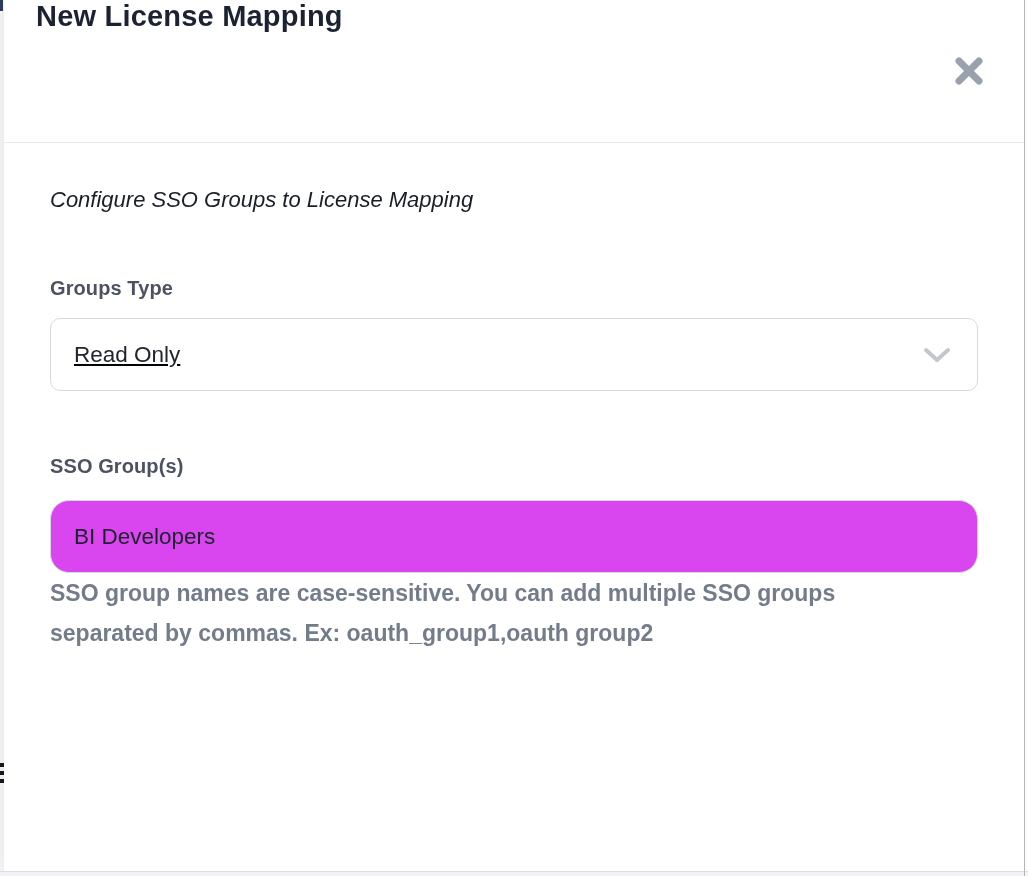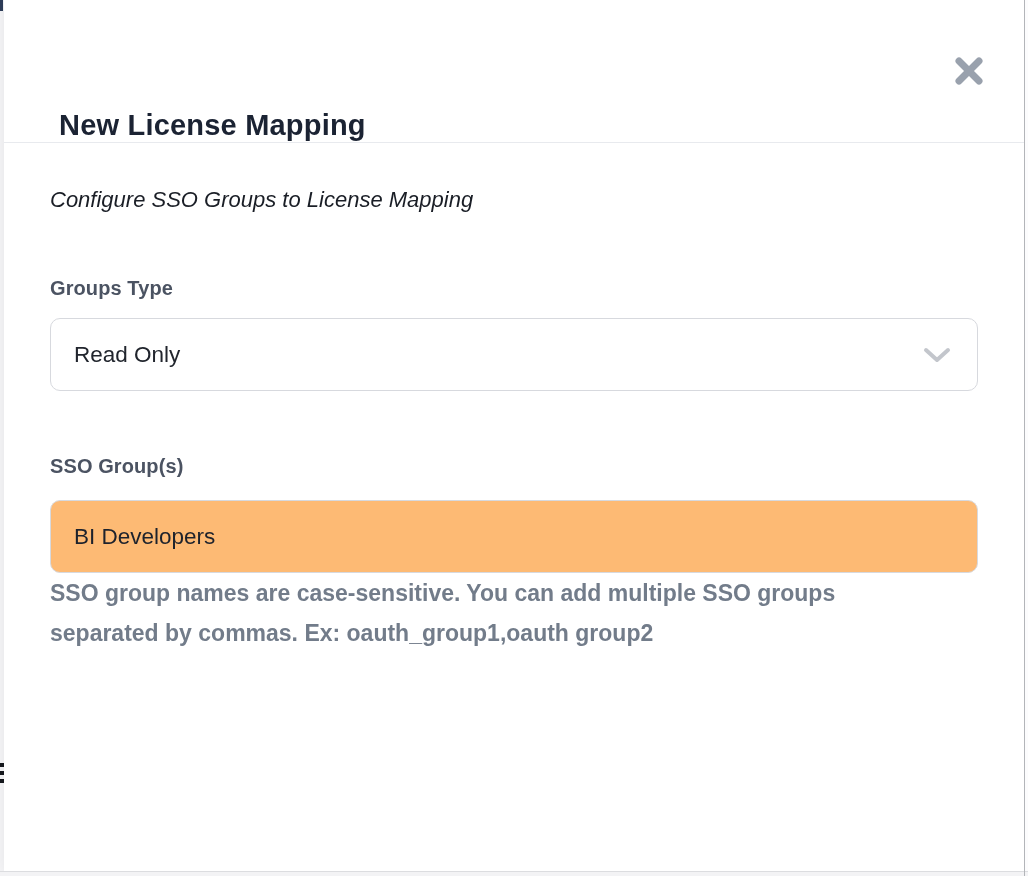--- a/index.html
+++ b/index.html
@@ -73,22 +73,21 @@
     box-shadow: 0 0 12px rgba(20, 25, 40, 0.06);
     z-index: 1;
   }
 
   .modal-header {
     position: relative;
     height: 143px;
     border-bottom: 1px solid #e8eaee;
     box-sizing: border-box;
     display: flex;
-    align-items: flex-end;
-    padding-left: 23px;
+    align-items: flex-start;
   }
   .modal-title {
     margin-left: 32px;
     font-size: 29px;
     font-weight: 700;
     color: #1b2333;
     letter-spacing: 0.2px;
   }
   .close-button {
     position: absolute;
@@ -124,39 +123,40 @@
     height: 73px;
     border: 1px solid #d7d9de;
     border-radius: 10px;
     box-sizing: border-box;
     display: flex;
     align-items: center;
     justify-content: space-between;
     padding: 0 26px 0 23px;
     cursor: pointer;
     background: #ffffff;
+    text-decoration: underline;
   }
   .select-value {
     font-size: 22.5px;
     color: #21252d;
   }
   .text-input {
     display: block;
     margin-top: 22px;
     width: 100%;
     height: 73px;
     border: 1px solid #d7d9de;
-    border-radius: 10px;
+    border-radius: 19px;
     box-sizing: border-box;
     padding: 0 23px;
     font-family: "Liberation Sans", sans-serif;
     font-size: 22.5px;
     color: #1d222c;
     outline: none;
-    background: #fdba74;
+    background: #d946ef;
   }
   .help-text {
     margin-top: 0;
     font-size: 23px;
     line-height: 40px;
     color: #727c8a;
     font-weight: bold;
   }
   .help-text span { display: block; }
 </style>

